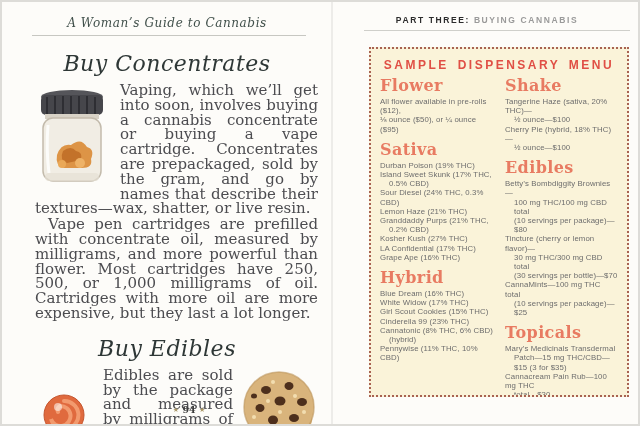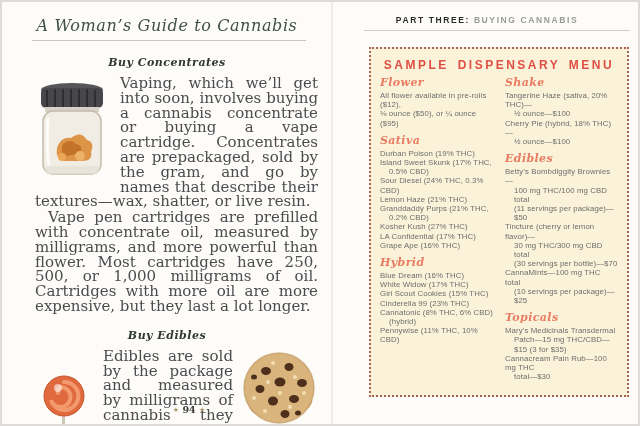--- a/index.html
+++ b/index.html
@@ -5,24 +5,24 @@
   html,body{margin:0;padding:0;background:#cfcfcc;}
   .spread{position:relative;width:640px;height:426px;background:#fdfcf9;box-sizing:border-box;
           border:2px solid #dddcd8;overflow:hidden;font-family:"DejaVu Serif",serif;}
   .gutter{position:absolute;left:329px;top:0;width:2px;height:100%;
           background:linear-gradient(to right,rgba(0,0,0,.04),rgba(0,0,0,.09),rgba(0,0,0,.04));}
   .page{position:absolute;top:0;height:426px;}
   .left-page{left:0;width:330px;}
   .right-page{left:330px;width:310px;}
 
   
-  .lp-header{margin-top:14px;text-align:center;font-style:italic;font-size:16px;
+  .lp-header{margin-top:14px;text-align:center;font-style:italic;font-size:12px;
              letter-spacing:.6px;color:#41504b;}
   .lp-rule{border:none;border-top:1px solid #c7c7c2;margin:5px 26px 0 30px;}
-  .lp-heading{text-align:center;font-style:italic;font-weight:bold;font-size:11px;
+  .lp-heading{text-align:center;font-style:italic;font-weight:normal;font-size:22px;
               color:#2e3736;margin:15px 4px 7px;letter-spacing:.5px;}
   .lp-body{margin:0 14px 0 33px;font-size:15px;line-height:14.8px;color:#4c4c50;
            text-align:justify;}
   .lp-body p{margin:0 0 1px;}
   .lp-body p.indented{text-indent:13px;}
   .float-l{float:left;margin:2px 9px 2px 0;}
   .float-r{float:right;margin:0 0 2px 7px;}
   .lolly-wrap{float:left;margin:26px 10px 0 0;}
   .page-num{position:absolute;bottom:13px;left:0;width:374px;text-align:center;
             font-size:9.5px;color:#3c3c3c;font-weight:bold;}
@@ -34,22 +34,22 @@
   .rp-part{font-weight:bold;color:#2c2c2c;}
   .rp-title{color:#9a9a9a;font-weight:bold;}
   .rp-rule{border:none;border-top:1px solid #cfcfca;margin:5px 12px 0 32px;}
   .menu-box{position:absolute;left:37px;top:45px;width:260px;height:350px;box-sizing:border-box;
             background:#faf3d9;border:2px dotted #a86252;padding:8px 9px 6px;overflow:hidden;}
   .menu-title{text-align:center;font-family:"Liberation Sans",sans-serif;font-weight:bold;
               font-size:12px;letter-spacing:2.5px;word-spacing:3px;color:#e04f45;margin:1px 0 2px;}
   .menu-columns{display:flex;gap:9px;}
   .menu-col{flex:1;}
   .menu-col.c0{flex:0 0 116px;}
-  .menu-heading{font-family:"DejaVu Serif",serif;font-style:italic;font-weight:bold;
-                font-size:11px;color:#e87b62;letter-spacing:.4px;margin:6px 0 2px;}
+  .menu-heading{font-family:"DejaVu Serif",serif;font-weight:bold;
+                font-size:16px;color:#e87b62;letter-spacing:.4px;margin:6px 0 2px;}
   .menu-col .menu-section:first-child .menu-heading{margin-top:2px;}
   .menu-line{font-family:"Liberation Sans",sans-serif;font-size:7.8px;line-height:9.2px;
              color:#6d6d6d;letter-spacing:.1px;}
   .menu-line.i1{padding-left:9px;}
 </style>
 </head>
 <body>
 
 <div class="spread">
 
@@ -191,21 +191,21 @@
               <div class="menu-heading">Shake</div>
               <div class="menu-line">Tangerine Haze (sativa, 20% THC)—</div>
               <div class="menu-line i1">½ ounce—$100</div>
               <div class="menu-line">Cherry Pie (hybrid, 18% THC)—</div>
               <div class="menu-line i1">½ ounce—$100</div>
             </div>
             <div class="menu-section">
               <div class="menu-heading">Edibles</div>
               <div class="menu-line">Betty’s Bombdiggity Brownies—</div>
               <div class="menu-line i1">100 mg THC/100 mg CBD total</div>
-              <div class="menu-line i1">(11 servings per package)—$50</div>
+              <div class="menu-line i1">(10 servings per package)—$80</div>
               <div class="menu-line">Tincture (cherry or lemon flavor)—</div>
               <div class="menu-line i1">30 mg THC/300 mg CBD total</div>
               <div class="menu-line i1">(30 servings per bottle)—$70</div>
               <div class="menu-line">CannaMints—100 mg THC total</div>
               <div class="menu-line i1">(10 servings per package)—$25</div>
             </div>
             <div class="menu-section">
               <div class="menu-heading">Topicals</div>
               <div class="menu-line">Mary’s Medicinals Transdermal</div>
               <div class="menu-line i1">Patch—15 mg THC/CBD—</div>

